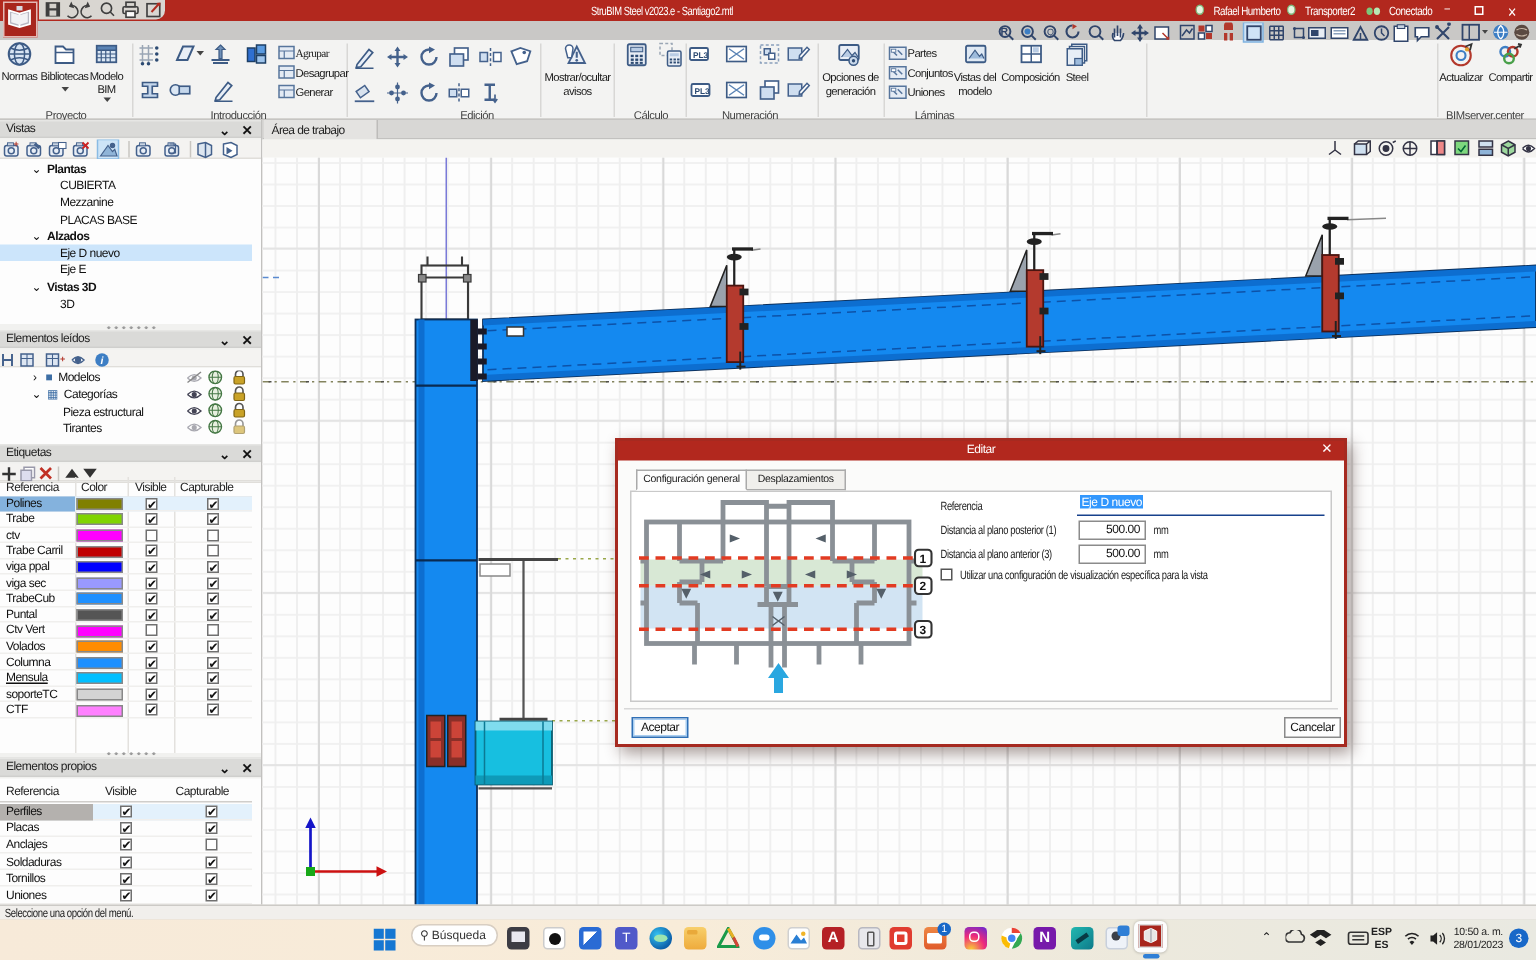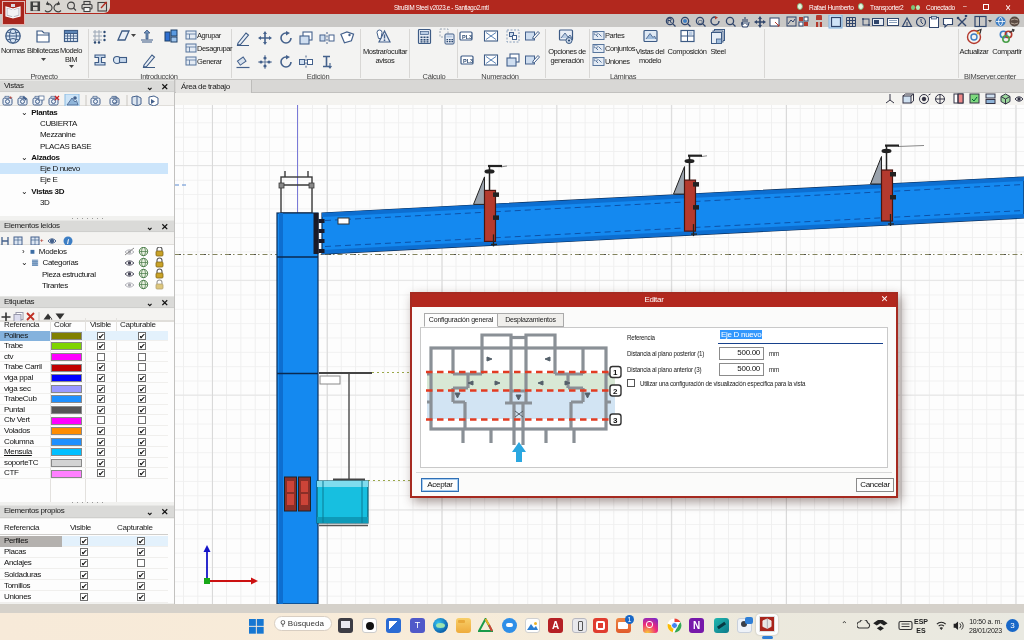--- a/index.html
+++ b/index.html
@@ -355,21 +355,21 @@
 <div class="glabel" style="left:119px;width:80px;">Introducción</div>
 <div class="glabel" style="left:288px;width:60px;">Edición</div>
 <div class="glabel" style="left:404px;width:60px;">Cálculo</div>
 <div class="glabel" style="left:462px;width:76px;">Numeración</div>
 <div class="glabel" style="left:593px;width:60px;">Láminas</div>
 <div class="glabel" style="left:950px;width:80px;">BIMserver.center</div>
 
 <div class="rtext" style="left:-9px;top:33px;width:44px;">Normas</div>
 <div class="rtext" style="left:18px;top:33px;width:50px;">Bibliotecas</div>
 <div class="rtext" style="left:51px;top:33px;width:40px;">Modelo<br>BIM</div>
-<div class="rtext" style="left:197px;top:18px;width:60px;text-align:left;">Agrupar</div>
+<div class="rtext" style="left:197px;top:18px;width:60px;text-align:left;font-family:Liberation Serif, serif;">Agrupar</div>
 <div class="rtext" style="left:197px;top:31px;width:60px;text-align:left;">Desagrupar</div>
 <div class="rtext" style="left:197px;top:44px;width:60px;text-align:left;">Generar</div>
 <div class="rtext" style="left:354px;top:34px;width:62px;">Mostrar/ocultar<br>avisos</div>
 <div class="rtext" style="left:536px;top:34px;width:62px;">Opciones de<br>generación</div>
 <div class="rtext" style="left:605px;top:18px;width:60px;text-align:left;">Partes</div>
 <div class="rtext" style="left:605px;top:31px;width:60px;text-align:left;">Conjuntos</div>
 <div class="rtext" style="left:605px;top:44px;width:60px;text-align:left;">Uniones</div>
 <div class="rtext" style="left:622px;top:34px;width:56px;">Vistas del<br>modelo</div>
 <div class="rtext" style="left:658px;top:34px;width:58px;">Composición</div>
 <div class="rtext" style="left:700px;top:34px;width:36px;">Steel</div>
@@ -913,20 +913,21 @@
 <div class="dlabel" style="left:215px;top:71px;">Distancia al plano anterior (3)</div>
 <div class="dfield" style="left:307px;top:68.5px;width:45px;height:13px;text-align:right;padding-right:3px;">500.00</div>
 <div class="dlabel" style="left:357px;top:71px;">mm</div>
 <div class="abs" style="left:215px;top:85px;width:8px;height:8px;border:1px solid #555;background:#fff;"></div>
 <div class="dlabel" style="left:228px;top:85px;">Utilizar una configuración de visualización específica para la vista</div>
 <div class="abs" style="left:4px;top:178px;width:476px;height:1px;background:#d8d8d8;"></div>
 <div class="dbtn" style="left:9px;top:184px;border:1px solid #2f6fb5;box-shadow:0 0 0 1px #a8cdf0 inset;">Aceptar</div>
 <div class="dbtn" style="left:444px;top:184px;">Cancelar</div>
 </div>
 
+<div class="abs" id="statusbar"><span style="display:inline-block;padding-left:4px;transform:scaleX(.8);transform-origin:left;">Seleccione una opción del menú.</span></div>
 
 <div class="abs" id="taskbar">
 <svg width="15" height="15" viewBox="0 0 14 14" style="position:absolute;left:249px;top:6px;">
         <g fill="#1677d2">
           <rect x="0" y="0" width="6.4" height="6.4"></rect>
           <rect x="7.3" y="0" width="6.4" height="6.4"></rect>
           <rect x="0" y="7.3" width="6.4" height="6.4"></rect>
           <rect x="7.3" y="7.3" width="6.4" height="6.4"></rect>
         </g>
       </svg>

